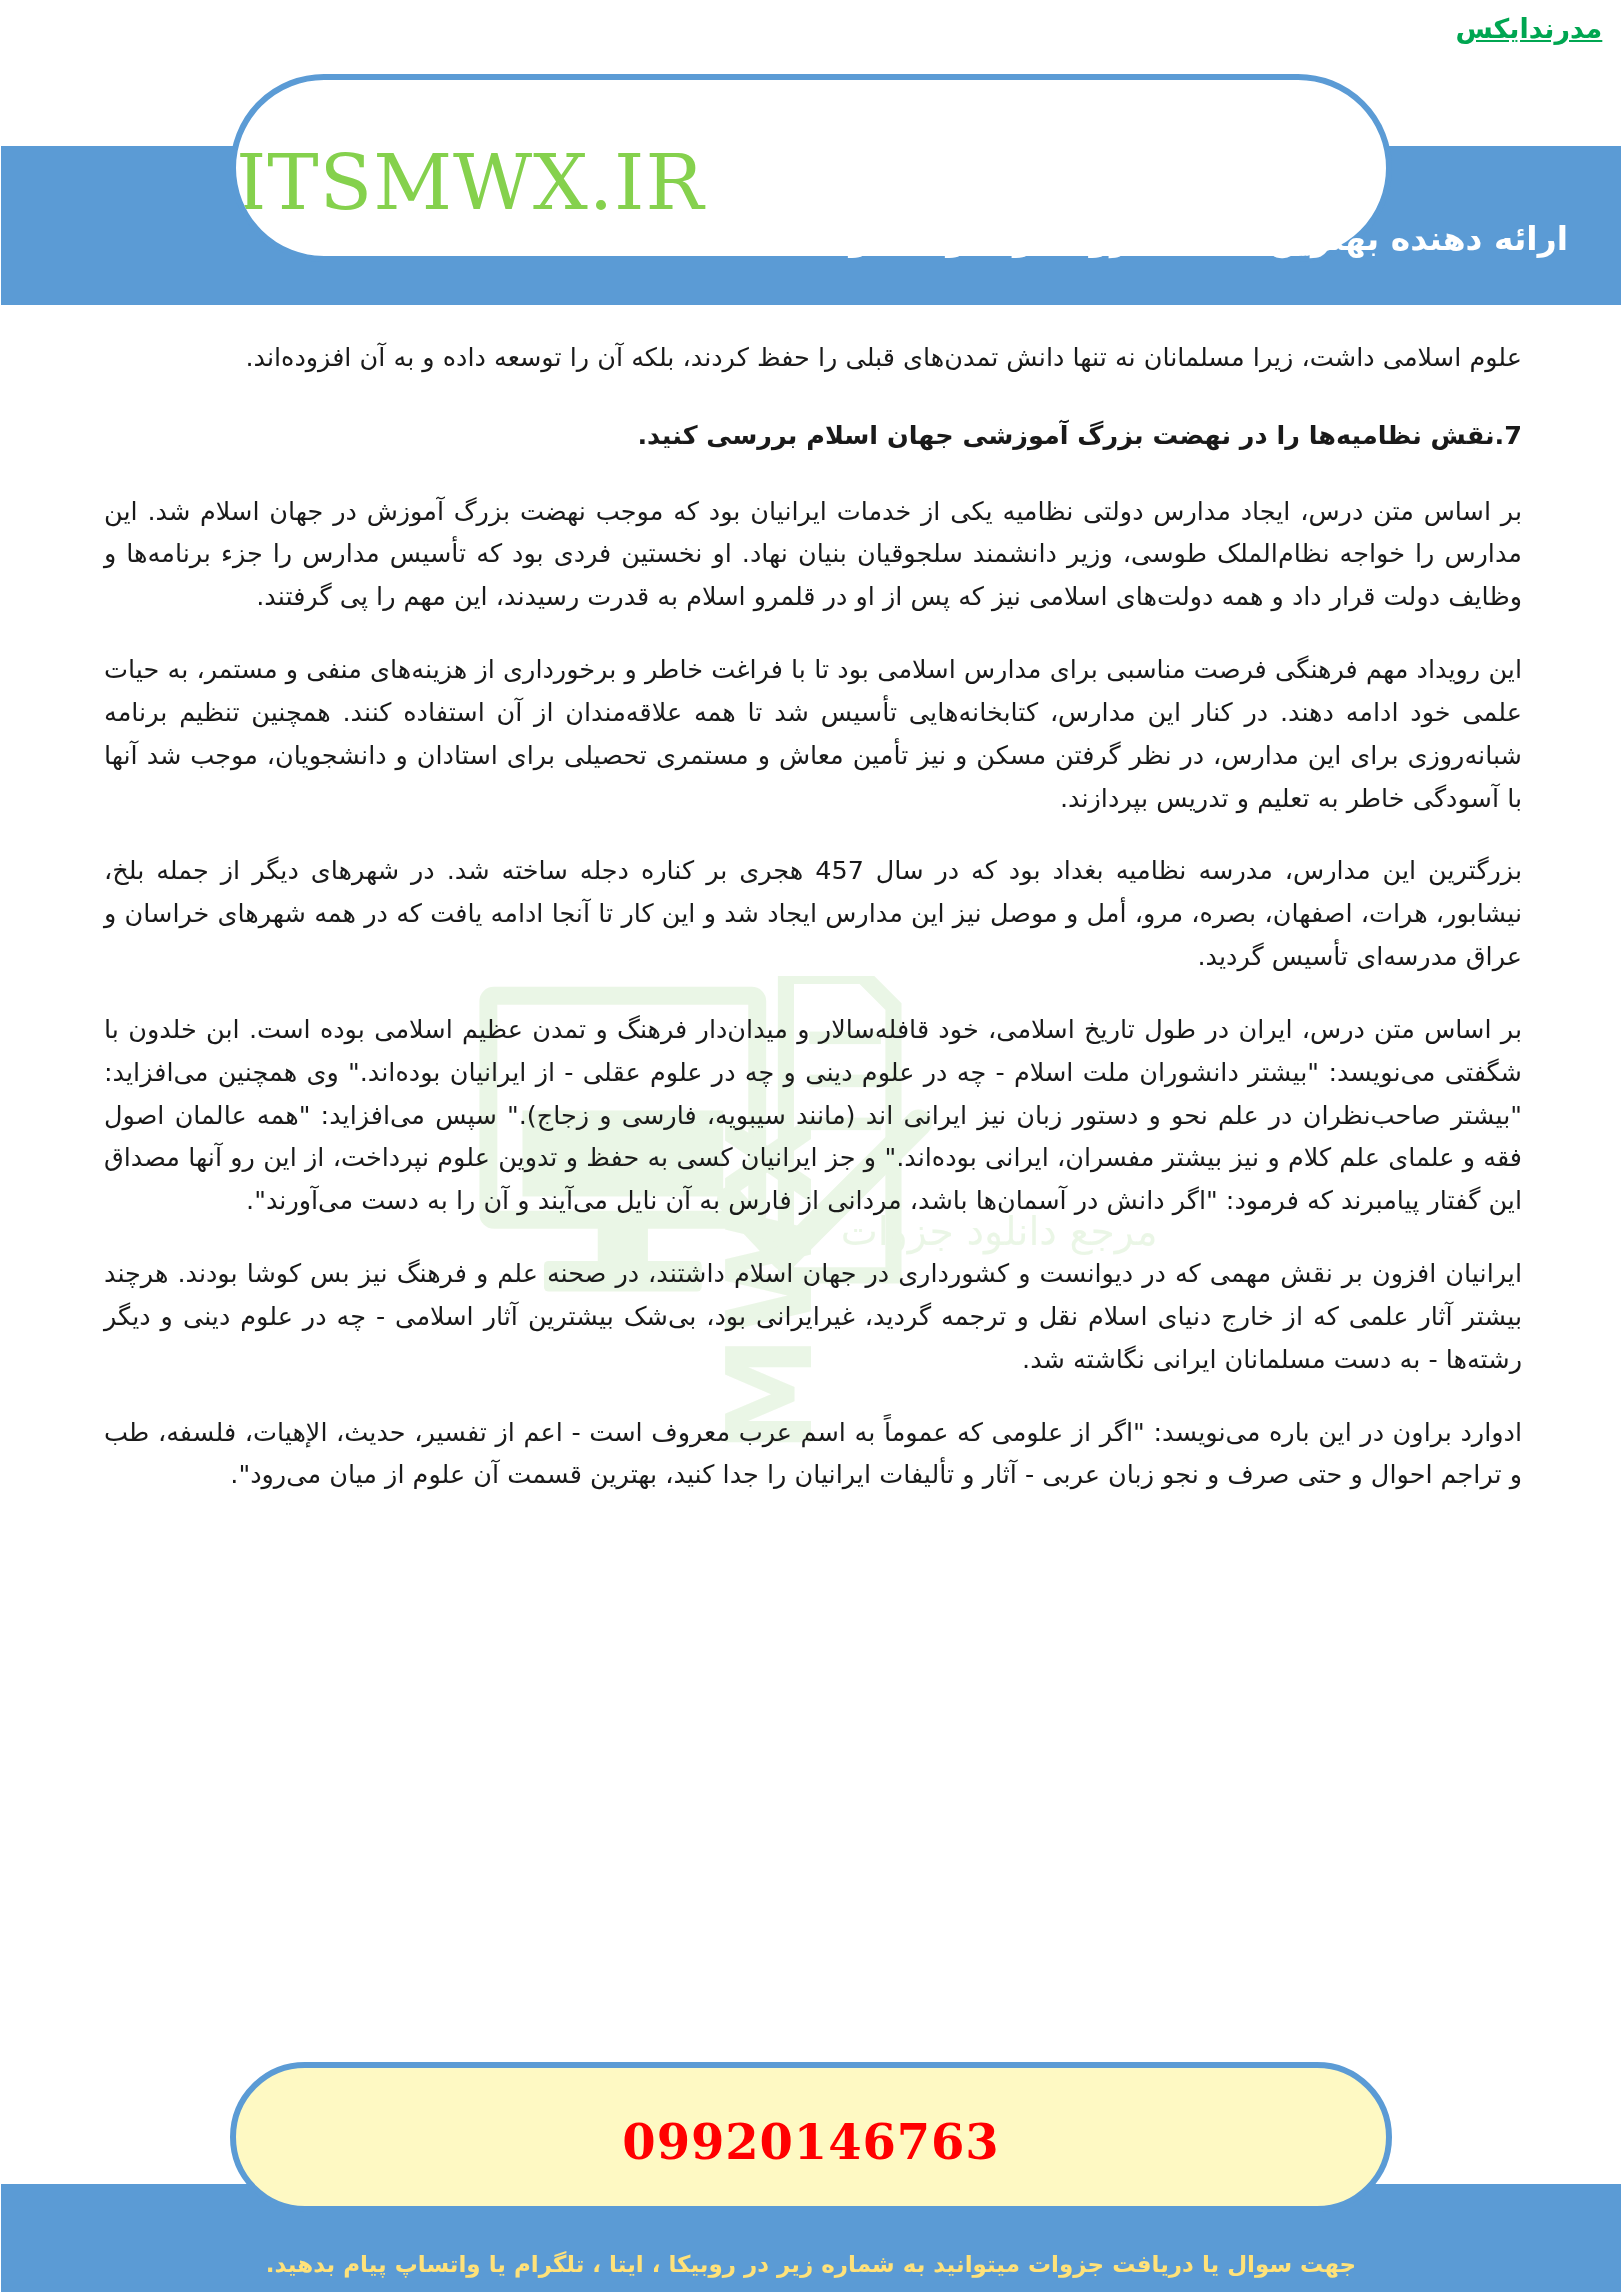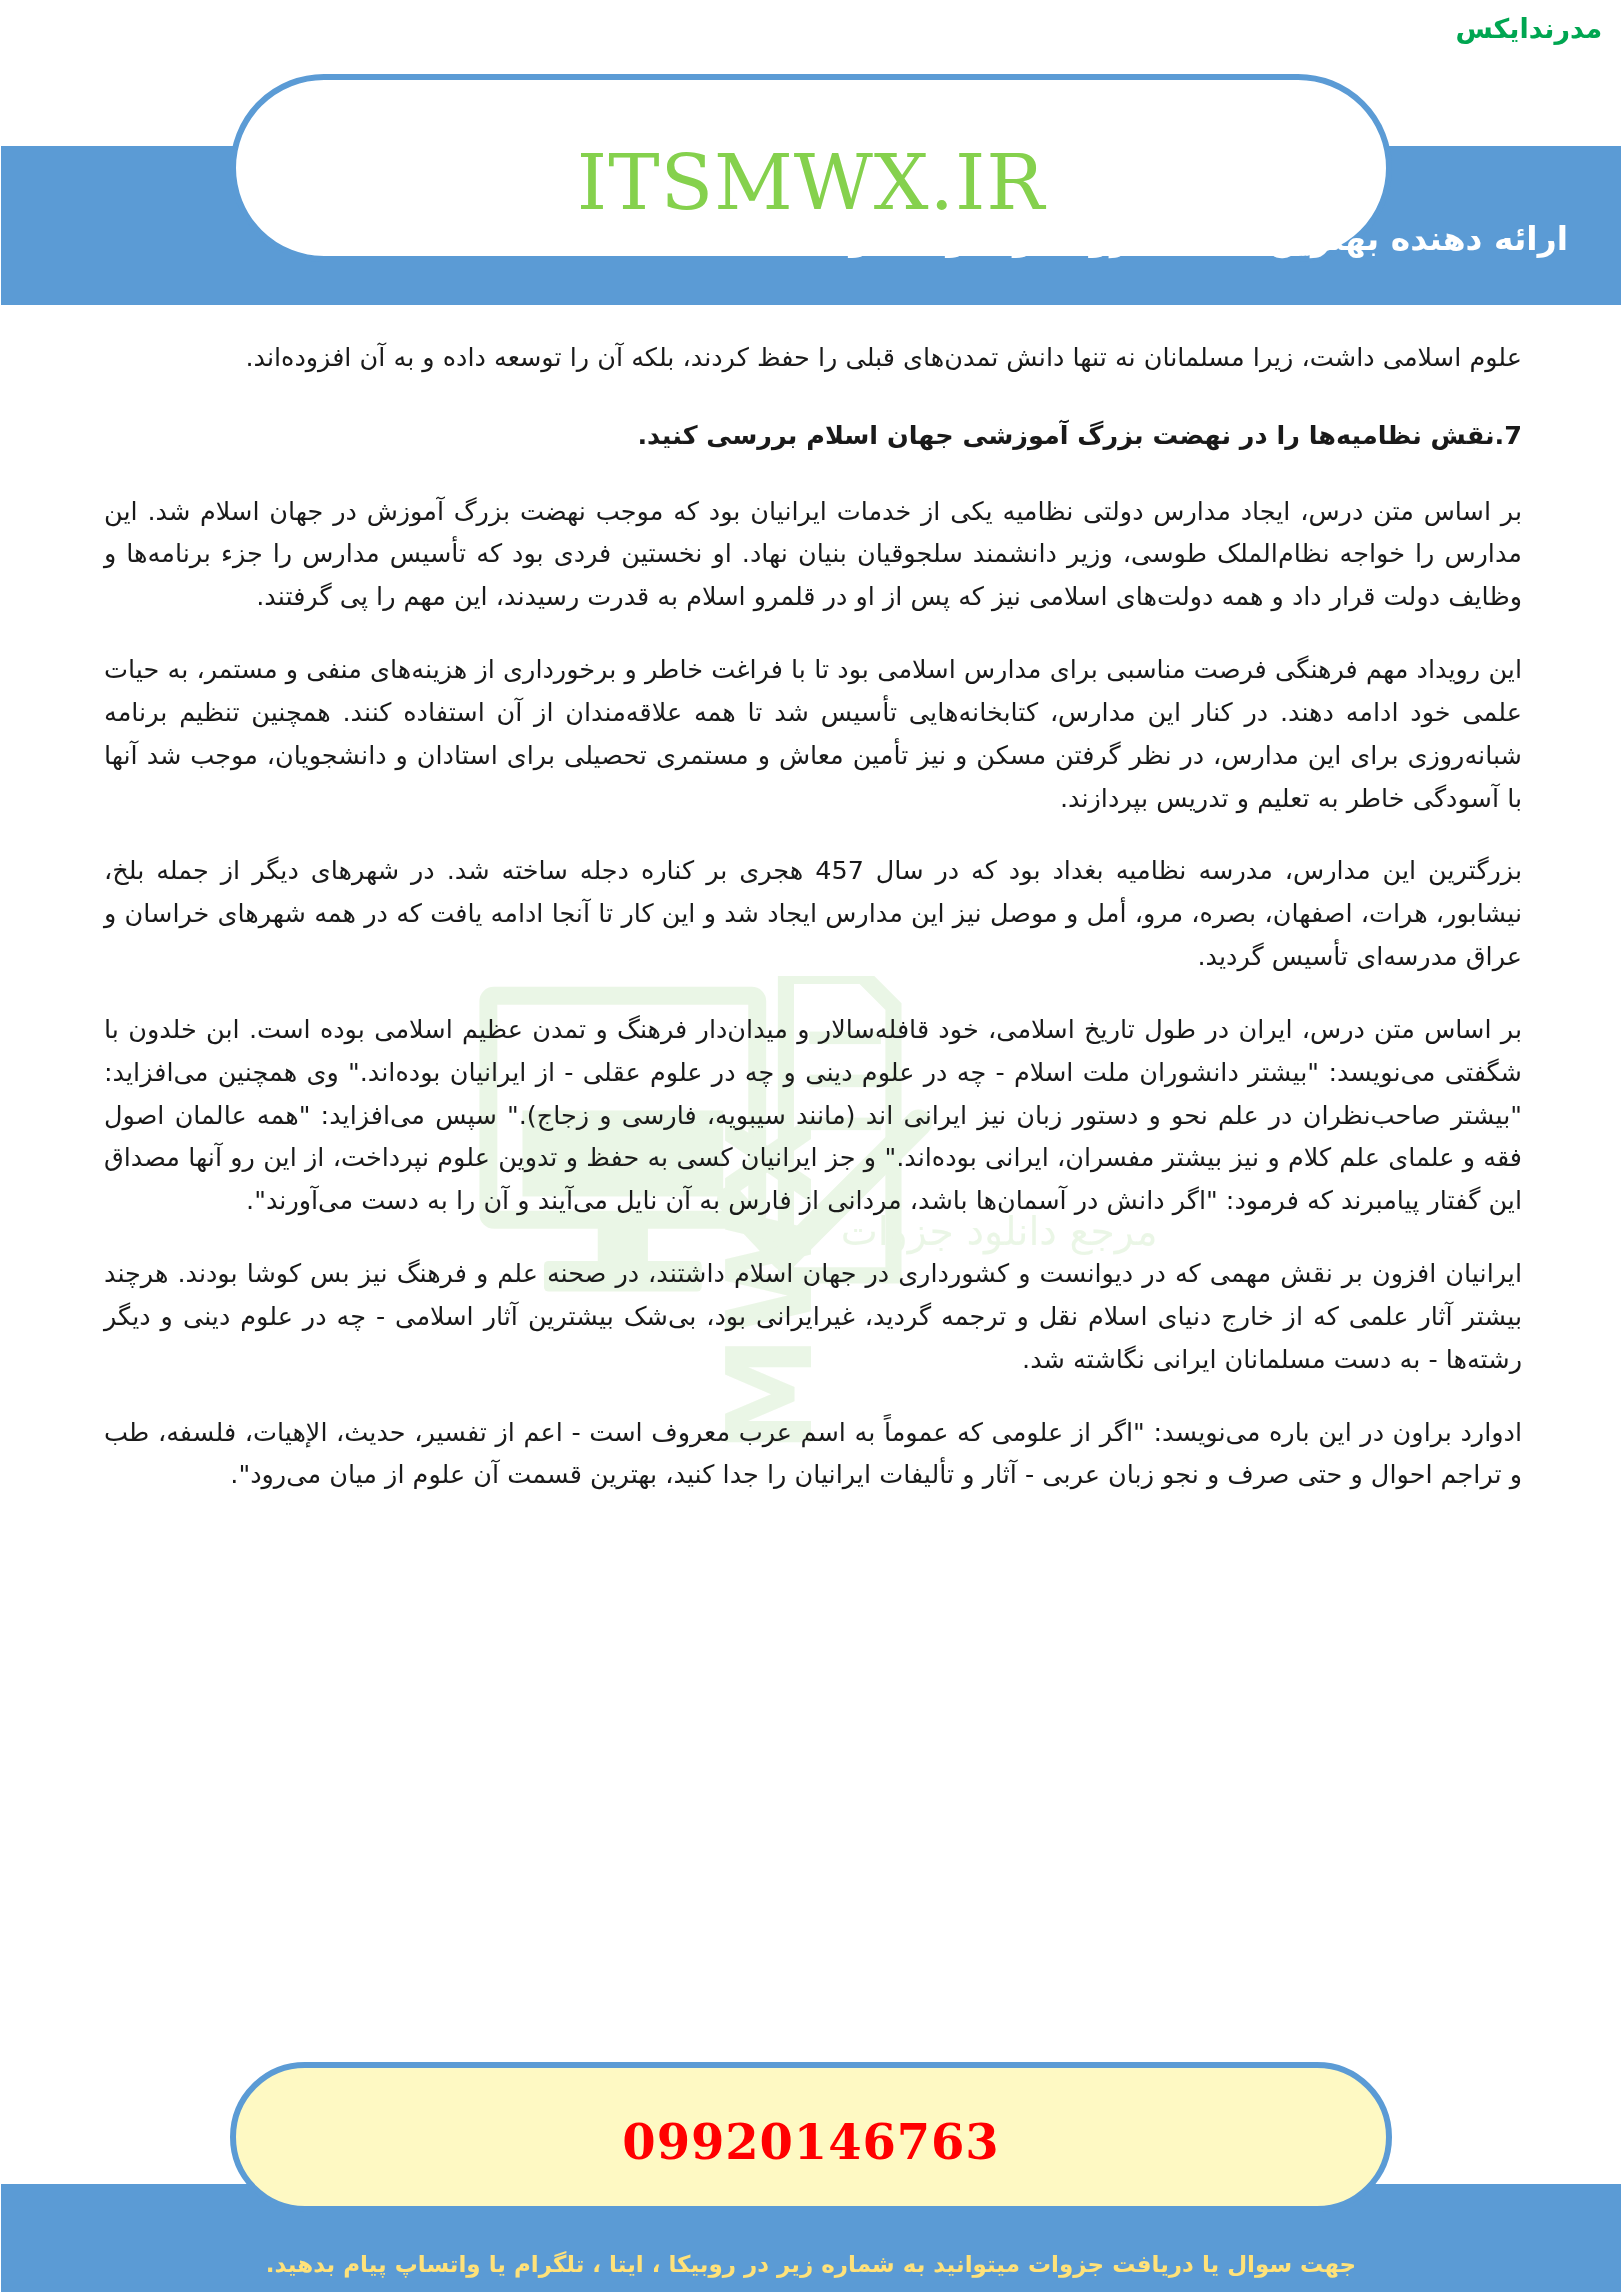--- a/index.html
+++ b/index.html
@@ -24,20 +24,21 @@
   }
   .brand-mark {
     position: absolute;
     top: 12.5px;
     right: 19.7px;
     color: #00a651;
     font-size: 27px;
     font-weight: bold;
     letter-spacing: -0.4px;
     font-family: "DejaVu Sans", sans-serif;
+    text-decoration: underline;
   }
   .header-band {
     position: absolute;
     top: 146px;
     left: 0;
     width: 100%;
     height: 159px;
     background: #5b9bd5;
   }
   .logo-pill {
@@ -47,21 +48,21 @@
     transform: translateX(-50%);
     width: 1162px;
     height: 188px;
     background: #ffffff;
     border: 6.3px solid #5b9bd5;
     border-radius: 94px;
     box-sizing: border-box;
     z-index: 3;
     display: flex;
     align-items: center;
-    justify-content: center;
+    justify-content: flex-end;
     overflow: hidden;
   }
   .logo-text {
     color: #85d14d;
     font-family: "DejaVu Serif", "Liberation Serif", serif;
     font-size: 77px;
     line-height: 1;
     letter-spacing: 0.9px;
     transform: translateY(14.3px);
     direction: ltr;

